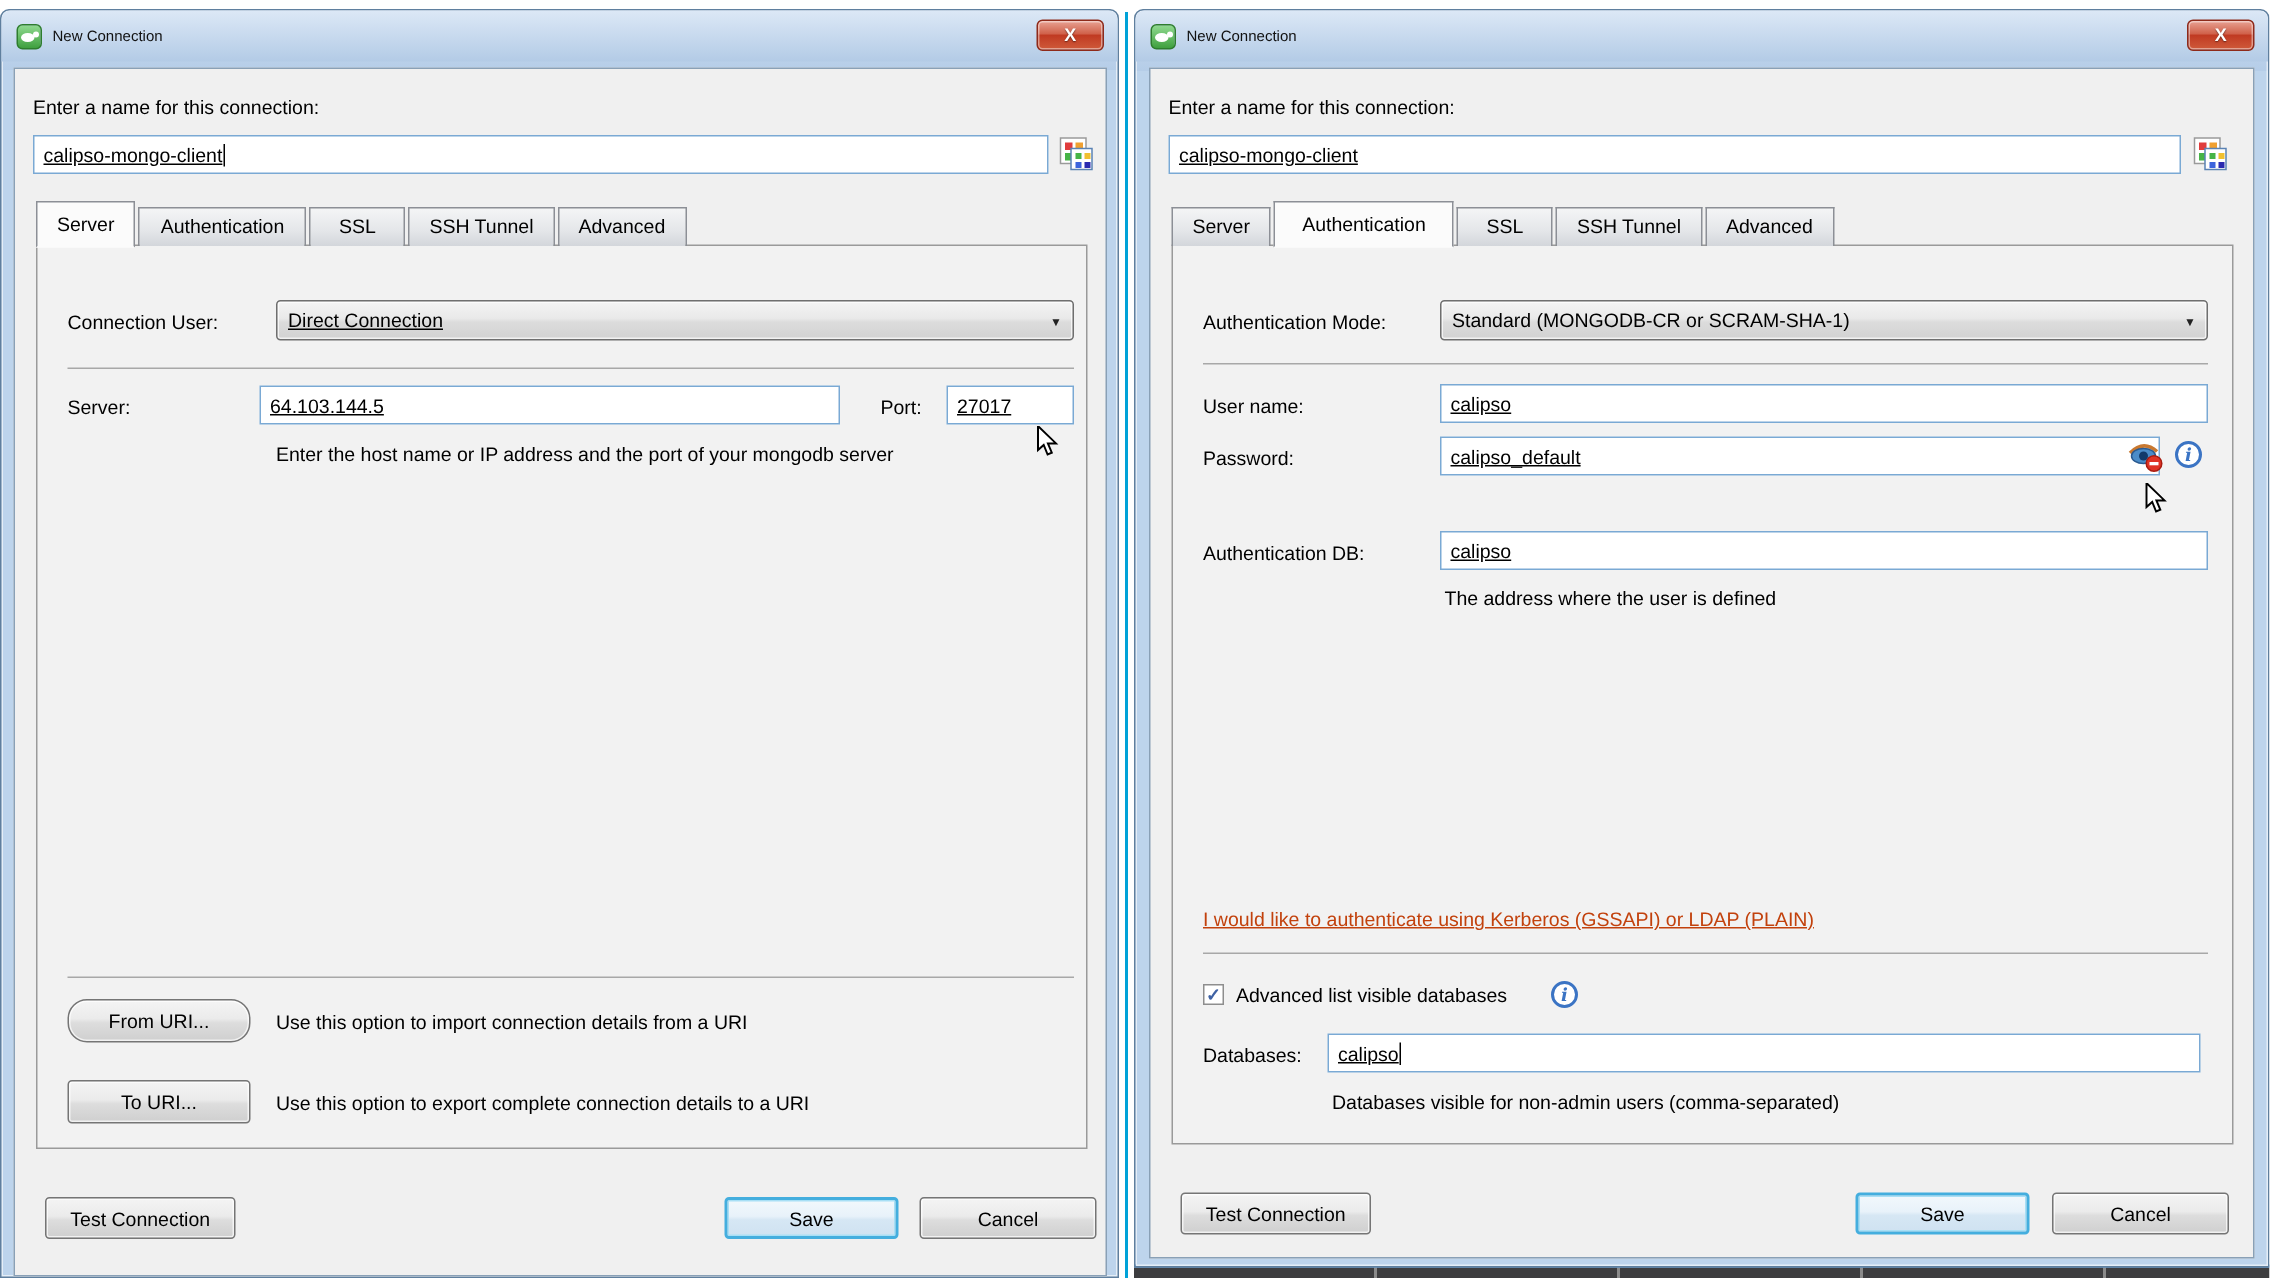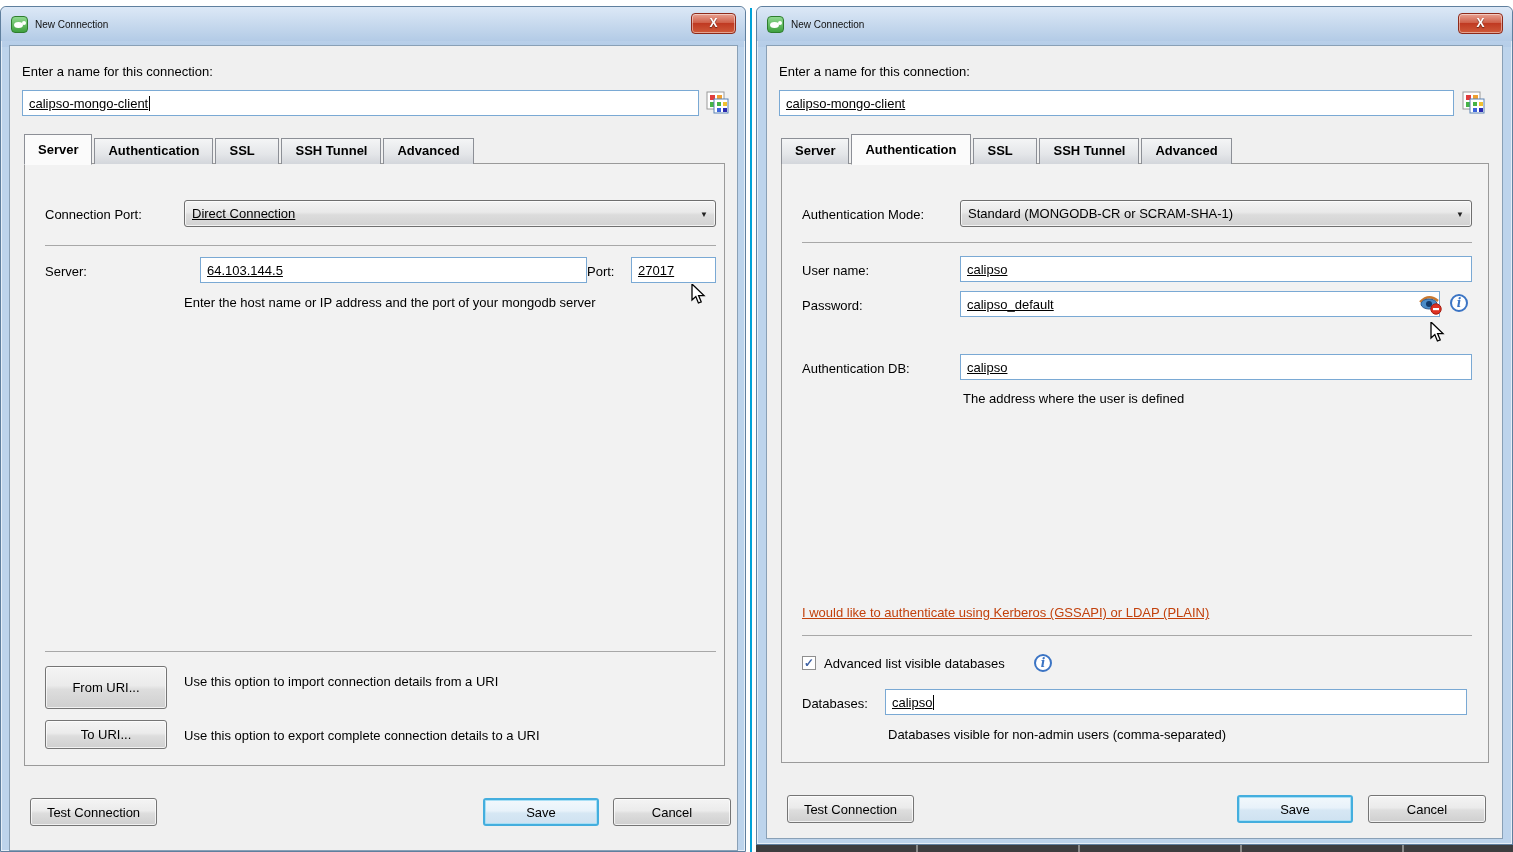--- a/index.html
+++ b/index.html
@@ -43,24 +43,24 @@
          background:linear-gradient(#f4f4f4,#ebebeb 45%,#dddddd 55%,#cfcfcf);
          box-shadow:inset 0 0 0 1px rgba(255,255,255,.7);
          display:flex; align-items:center; justify-content:center; font-size:13px; }
   .btn.default { border:2px solid #44aede; box-shadow:inset 0 0 0 1px #a8dff5;
                  background:linear-gradient(#f2f8fc,#e8f2fa 45%,#d6e7f4 55%,#cfe2f1); }
   .sep { position:absolute; height:1px; background:#a8a8a8; }
   .help { position:absolute; white-space:nowrap; color:#000; }
 
   
   .tabs { position:absolute; display:flex; align-items:flex-end; height:31px; z-index:3; }
-  .tab { height:26px; line-height:24px; padding:0 13px; text-align:left;
+  .tab { height:26px; line-height:24px; padding:0 13px; text-align:center;
          border:1px solid #8c8f96; border-bottom:none; margin-right:0;
          background:linear-gradient(#f4f5f6,#e4e6e9 60%,#d3d6db);
-         position:relative; white-space:nowrap;font-weight:bold; }
+         position:relative; white-space:nowrap; }
   .tab + .tab { margin-left:2px; }
   .tab.active { height:31px; line-height:29px; background:#fbfbfb; z-index:4;
                 margin-bottom:-1px; border-bottom:1px solid #fbfbfb; }
   .panel { position:absolute; background:#f2f2f2; border:1px solid #9a9a9a; z-index:1; }
 
   
   .palette-btn { position:absolute; width:27px; height:27px; cursor:default; }
   .info-icon { position:absolute; width:18px; height:18px; border:2px solid #3b74c4; border-radius:50%;
                color:#3b74c4; font-family:"DejaVu Serif", serif; font-style:italic; font-weight:bold;
                font-size:12px; text-align:center; line-height:14px; background:#fff; }
@@ -118,48 +118,48 @@
       <div class="tabs" style="left:14px; top:87px;">
         <div class="tab active" style="min-width:66px;">Server</div>
         <div class="tab" style="min-width:112px;">Authentication</div>
         <div class="tab" style="min-width:64px;">SSL</div>
         <div class="tab" style="min-width:92px;">SSH Tunnel</div>
         <div class="tab" style="min-width:84px;">Advanced</div>
       </div>
 
       <div class="panel" style="left:14px; top:117px; width:701px; height:603px;">
 
-        <div class="label" style="left:20px; top:43px;">Connection Port:</div>
+        <div class="label" style="left:20px; top:43px;">Connection User:</div>
         <div class="combo" style="left:159px; top:36px; width:532px;text-decoration:underline;">
           <span>Direct Connection</span>
           <span class="arrow">▼</span>
         </div>
 
         <div class="sep" style="left:20px; top:81px; width:671px;"></div>
 
         <div class="label" style="left:20px; top:100px;">Server:</div>
-        <div class="textbox" style="left:175px; top:93px; width:387px;">
+        <div class="textbox" style="left:148px; top:93px; width:387px;">
           <span>64.103.144.5</span>
         </div>
         <div class="label" style="left:562px; top:100px;">Port:</div>
         <div class="textbox" style="left:606px; top:93px; width:85px;">
           <span>27017</span>
         </div>
 
         <div class="help" style="left:159px; top:131px;">Enter the host name or IP address and the port of your mongodb server</div>
 
         <div class="cursor" style="left:666px; top:120px;">
           <svg width="18" height="22" viewBox="0 0 18 22">
             <polygon points="1,0 1,16 4.8,12.6 7.4,19 10.2,17.8 7.6,11.6 13,11.6" fill="#fff" stroke="#000" stroke-width="1.3"></polygon>
           </svg>
         </div>
 
         <div class="sep" style="left:20px; top:487px; width:671px;"></div>
 
-        <div class="btn" style="left:20px; top:502px; width:122px; height:43px;">From URI...</div>
+        <div class="btn" style="left:20px; top:502px; width:122px; height:29px;border-radius:13px;">From URI...</div>
         <div class="help" style="left:159px; top:510px;">Use this option to import connection details from a URI</div>
 
         <div class="btn" style="left:20px; top:556px; width:122px; height:29px;">To URI...</div>
         <div class="help" style="left:159px; top:564px;">Use this option to export complete connection details to a URI</div>
       </div>
 
       <div class="btn" style="left:20px; top:752px; width:127px; height:28px;">Test Connection</div>
       <div class="btn default" style="left:473px; top:752px; width:116px; height:28px;">Save</div>
       <div class="btn" style="left:603px; top:752px; width:118px; height:28px;">Cancel</div>
     </div>

